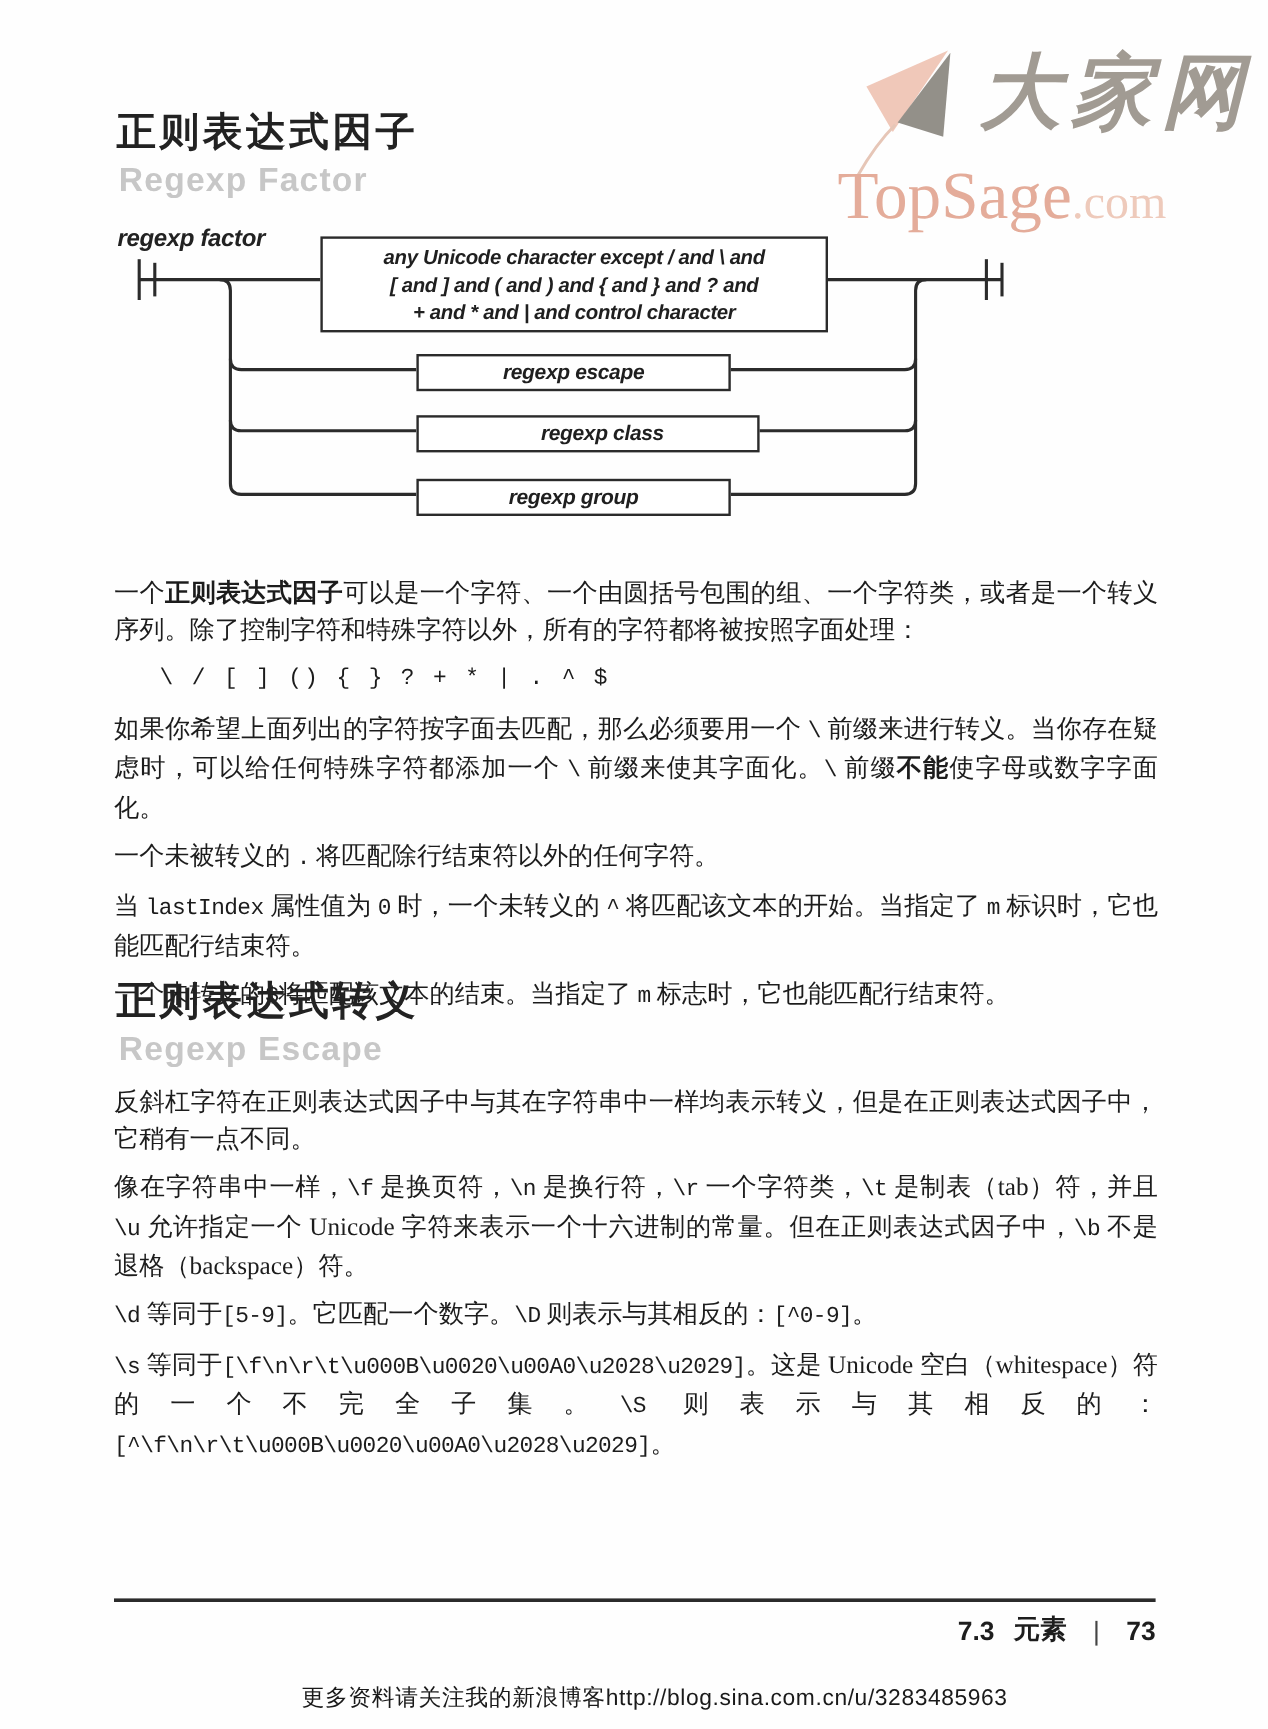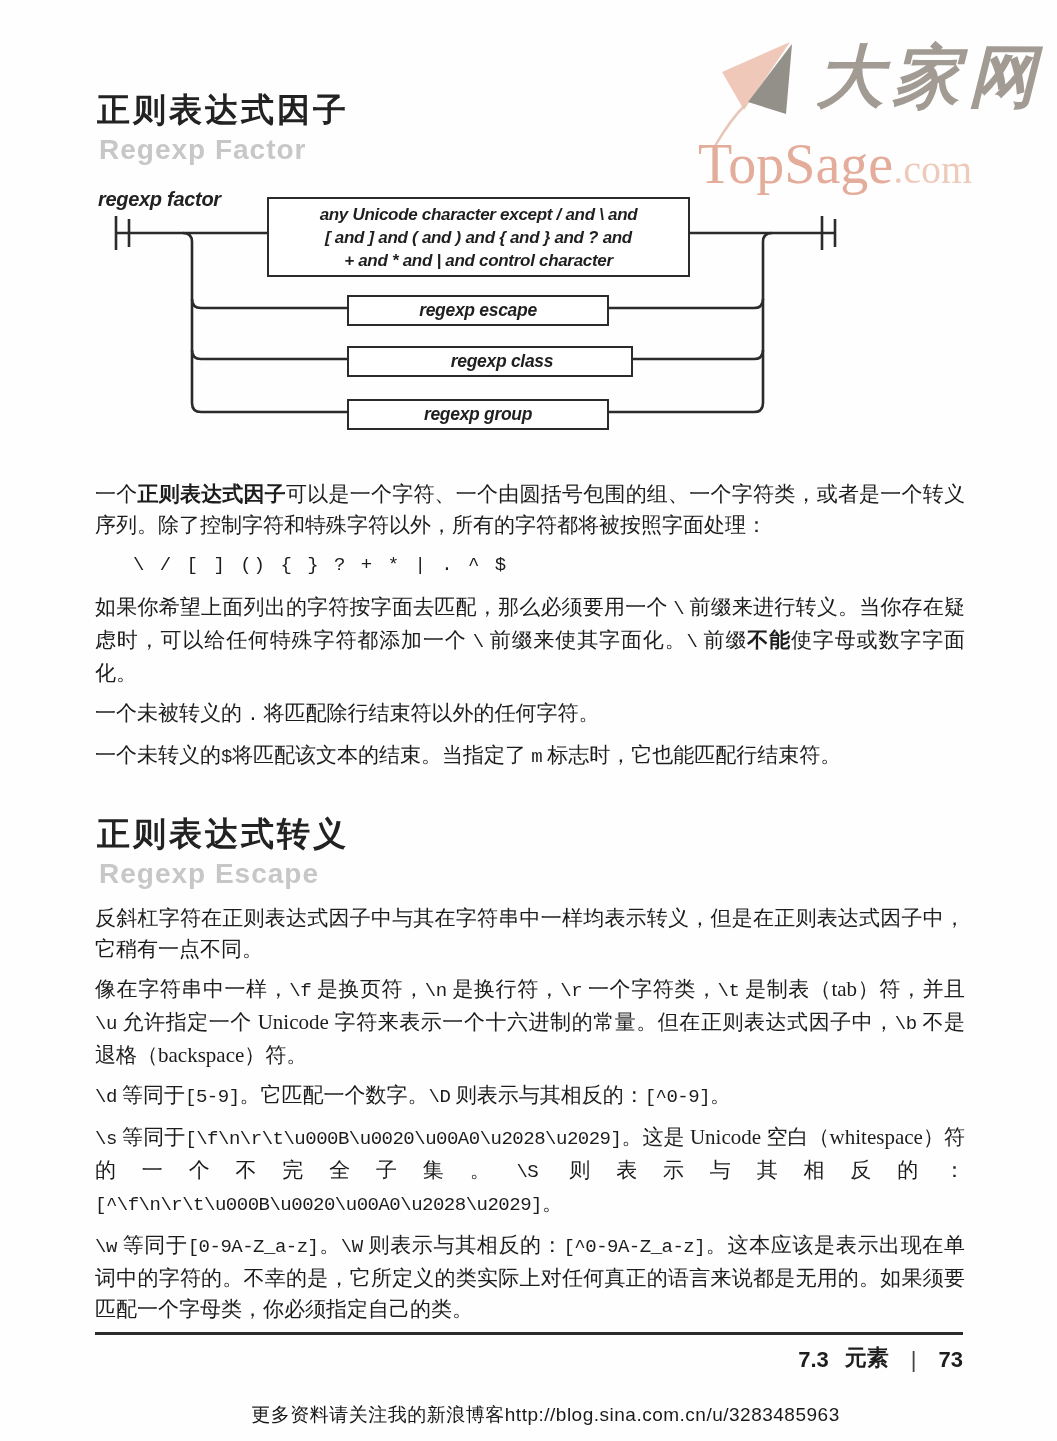--- a/index.html
+++ b/index.html
@@ -140,34 +140,34 @@
   </div>
 
   <div class="flow" style="left:95px;top:447px;margin-top:32px;">
     <div>
         <p><span>一个</span><span class="bold">正则表达式因子</span><span>可以是一个字符、一个由圆括号包围的组、一个字符类，或者是一个转义序列。除了控制字符和特殊字符以外，所有的字符都将被按照字面处理：</span></p>
       </div>
     <div class="code-line">\ / [ ] () { } ? + * | . ^ $</div>
     <div>
         <p><span>如果你希望上面列出的字符按字面去匹配，那么必须要用一个 </span><span class="mono">\</span><span> 前缀来进行转义。当你存在疑虑时，可以给任何特殊字符都添加一个 </span><span class="mono">\</span><span> 前缀来使其字面化。</span><span class="mono">\</span><span> 前缀</span><span class="bold">不能</span><span>使字母或数字字面化。</span></p>
         <p><span>一个未被转义的 </span><span class="mono">.</span><span> 将匹配除行结束符以外的任何字符。</span></p>
+        <p><span>当 </span><span class="mono">lastIndex</span><span> 属性值为 </span><span class="mono">0</span><span> 时，一个未转义的 </span><span class="mono">^</span><span> 将匹配该文本的开始。当指定了 </span><span class="mono">m</span><span> 标识时，它也能匹配行结束符。</span></p>
         <p><span>一个未转义的</span><span class="mono">$</span><span>将匹配该文本的结束。当指定了 </span><span class="mono">m</span><span> 标志时，它也能匹配行结束符。</span></p>
       </div>
   </div>
 
   <div class="h-cn" style="top:812px;">正则表达式转义</div>
   <div class="h-ghost" style="top:858px;">Regexp Escape</div>
 
   <div class="flow" style="left:95px;top:903px;">
     <div>
         <p><span>反斜杠字符在正则表达式因子中与其在字符串中一样均表示转义，但是在正则表达式因子中，它稍有一点不同。</span></p>
         <p><span>像在字符串中一样，</span><span class="mono">\f</span><span> 是换页符，</span><span class="mono">\n</span><span> 是换行符，</span><span class="mono">\r</span><span> 一个字符类，</span><span class="mono">\t</span><span> 是制表（tab）符，并且 </span><span class="mono">\u</span><span> 允许指定一个 Unicode 字符来表示一个十六进制的常量。但在正则表达式因子中，</span><span class="mono">\b</span><span> 不是退格（backspace）符。</span></p>
         <p><span class="mono">\d</span><span> 等同于</span><span class="mono">[5-9]</span><span>。它匹配一个数字。</span><span class="mono">\D</span><span> 则表示与其相反的：</span><span class="mono">[^0-9]</span><span>。</span></p>
         <p><span class="mono">\s</span><span> 等同于</span><span class="mono">[\f\n\r\t\u000B\u0020\u00A0\u2028\u2029]</span><span>。这是 Unicode 空白（whitespace）符的一个不完全子集。</span><span class="mono">\S</span><span> 则表示与其相反的：</span><span class="mono">[^\f\n\r\t\u000B\u0020\u00A0\u2028\u2029]</span><span>。</span></p>
-        <p><span class="mono">\w</span><span> 等同于</span><span class="mono">[0-9A-Z_a-z]</span><span>。</span><span class="mono">\W</span><span> 则表示与其相反的：</span><span class="mono">[^0-9A-Z_a-z]</span><span>。这本应该是表示出现在单词中的字符的。不幸的是，它所定义的类实际上对任何真正的语言来说都是无用的。如果须要匹配一个字母类，你必须指定自己的类。</span></p>
       </div>
   </div>
 
   <div class="footer-rule"></div>
   <div class="footer">
     <span class="sec-no">7.3</span>
     <span>元素</span>
     <span class="sep">|</span>
     <span>73</span>
   </div>

